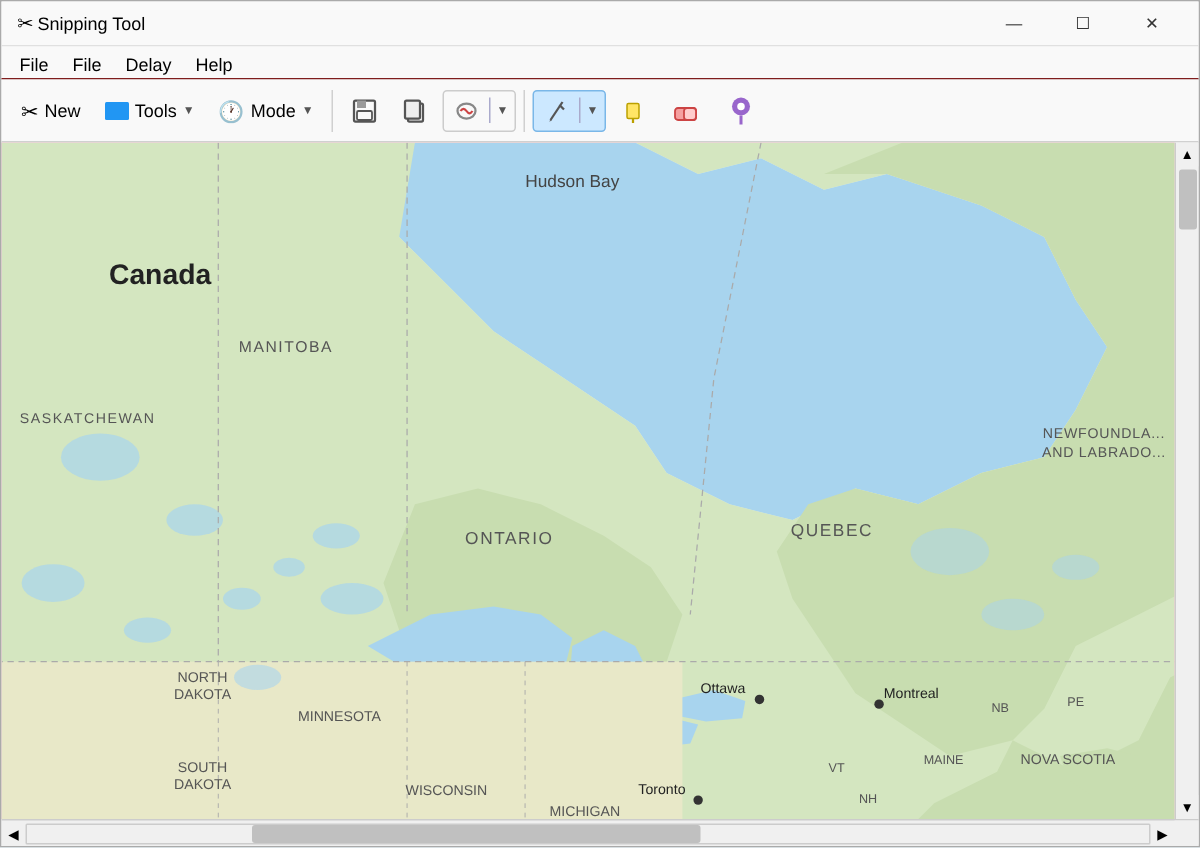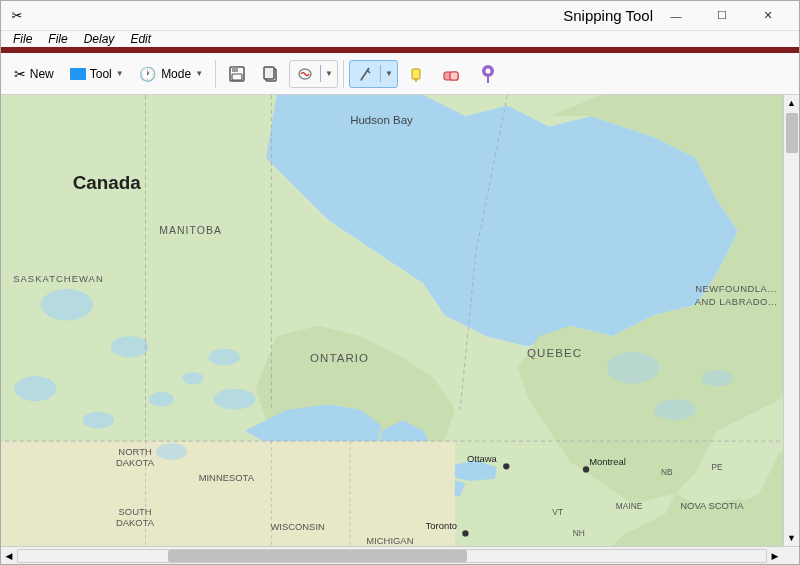--- a/index.html
+++ b/index.html
@@ -27,23 +27,22 @@
       background: #f9f9f9;
       display: flex;
       align-items: center;
       padding: 0 8px;
       border-bottom: 1px solid #e0e0e0;
       user-select: none;
     }
 
     .title-bar-text {
       flex: 1;
-      font-size: 15px;
+      font-size: 12px;
       color: #000;
-      text-align: right;
     }
 
     .title-bar-controls {
       display: flex;
       gap: 0;
     }
 
     .title-btn {
       width: 46px;
       height: 30px;
@@ -55,24 +54,23 @@
       color: #333;
       background: transparent;
       border: none;
     }
 
     
     .menu-bar {
       height: 22px;
       background: #f9f9f9;
       display: flex;
-      align-items: center;
+      align-items: flex-end;
       padding: 0 4px;
-      border-bottom: 6px solid #7f1d1d;
-      font-style: italic;
+      border-bottom: 1px solid #7f1d1d;
     }
 
     .menu-item {
       padding: 2px 8px;
       cursor: pointer;
       font-size: 12px;
       color: #000;
       border-radius: 2px;
     }
 
@@ -262,33 +260,33 @@
       <button class="title-btn">—</button>
       <button class="title-btn">☐</button>
       <button class="title-btn close">✕</button>
     </div>
   </div>
 
   <div class="menu-bar">
     <span class="menu-item">File</span>
     <span class="menu-item">File</span>
     <span class="menu-item">Delay</span>
-    <span class="menu-item">Edit</span>
+    <span class="menu-item">Help</span>
   </div>
 
   <div class="toolbar">
 
     <button class="toolbar-btn">
       <span style="font-size:14px;">✂</span>
       <span>New</span>
     </button>
 
     <button class="toolbar-btn">
       <span style="display:inline-block;width:16px;height:12px;background:#2196f3;border-radius:1px;"></span>
-      <span>Tool</span>
+      <span>Tools</span>
       <span class="dropdown-arrow">▼</span>
     </button>
 
     <button class="toolbar-btn">
       <span style="font-size:14px;">🕐</span>
       <span>Mode</span>
       <span class="dropdown-arrow">▼</span>
     </button>
 
     <div class="toolbar-separator"></div>

